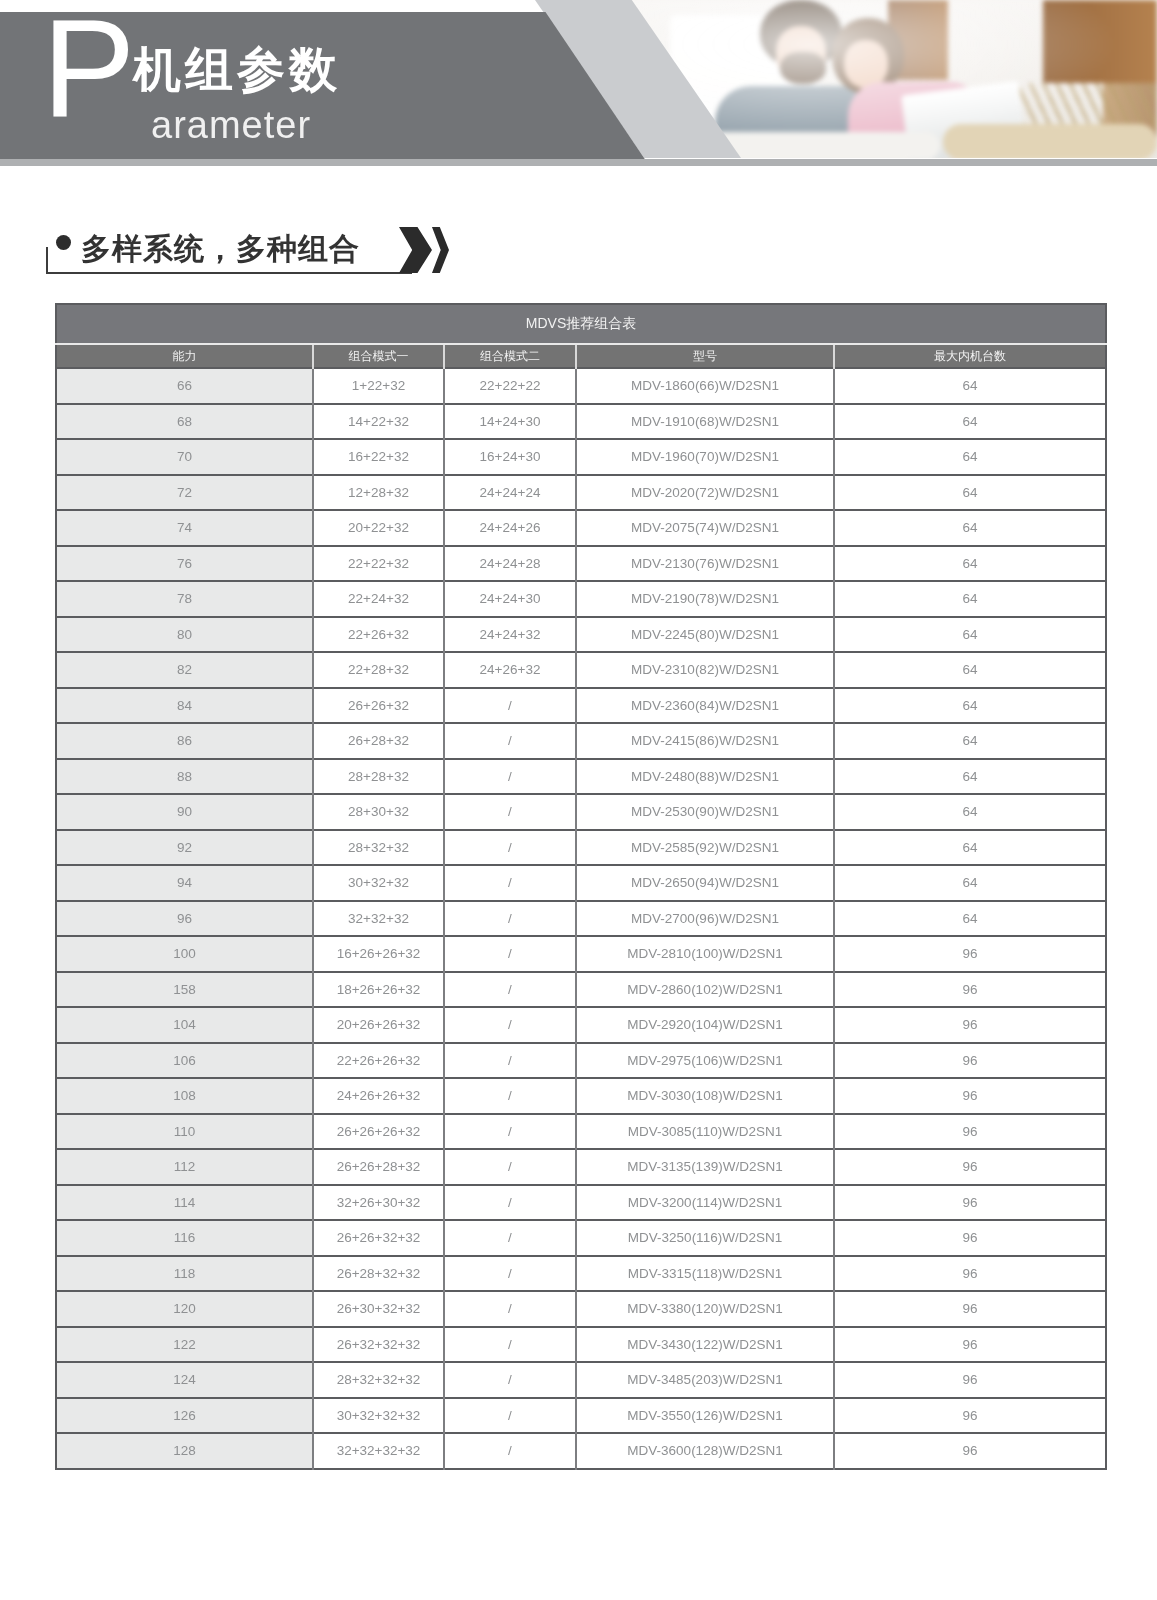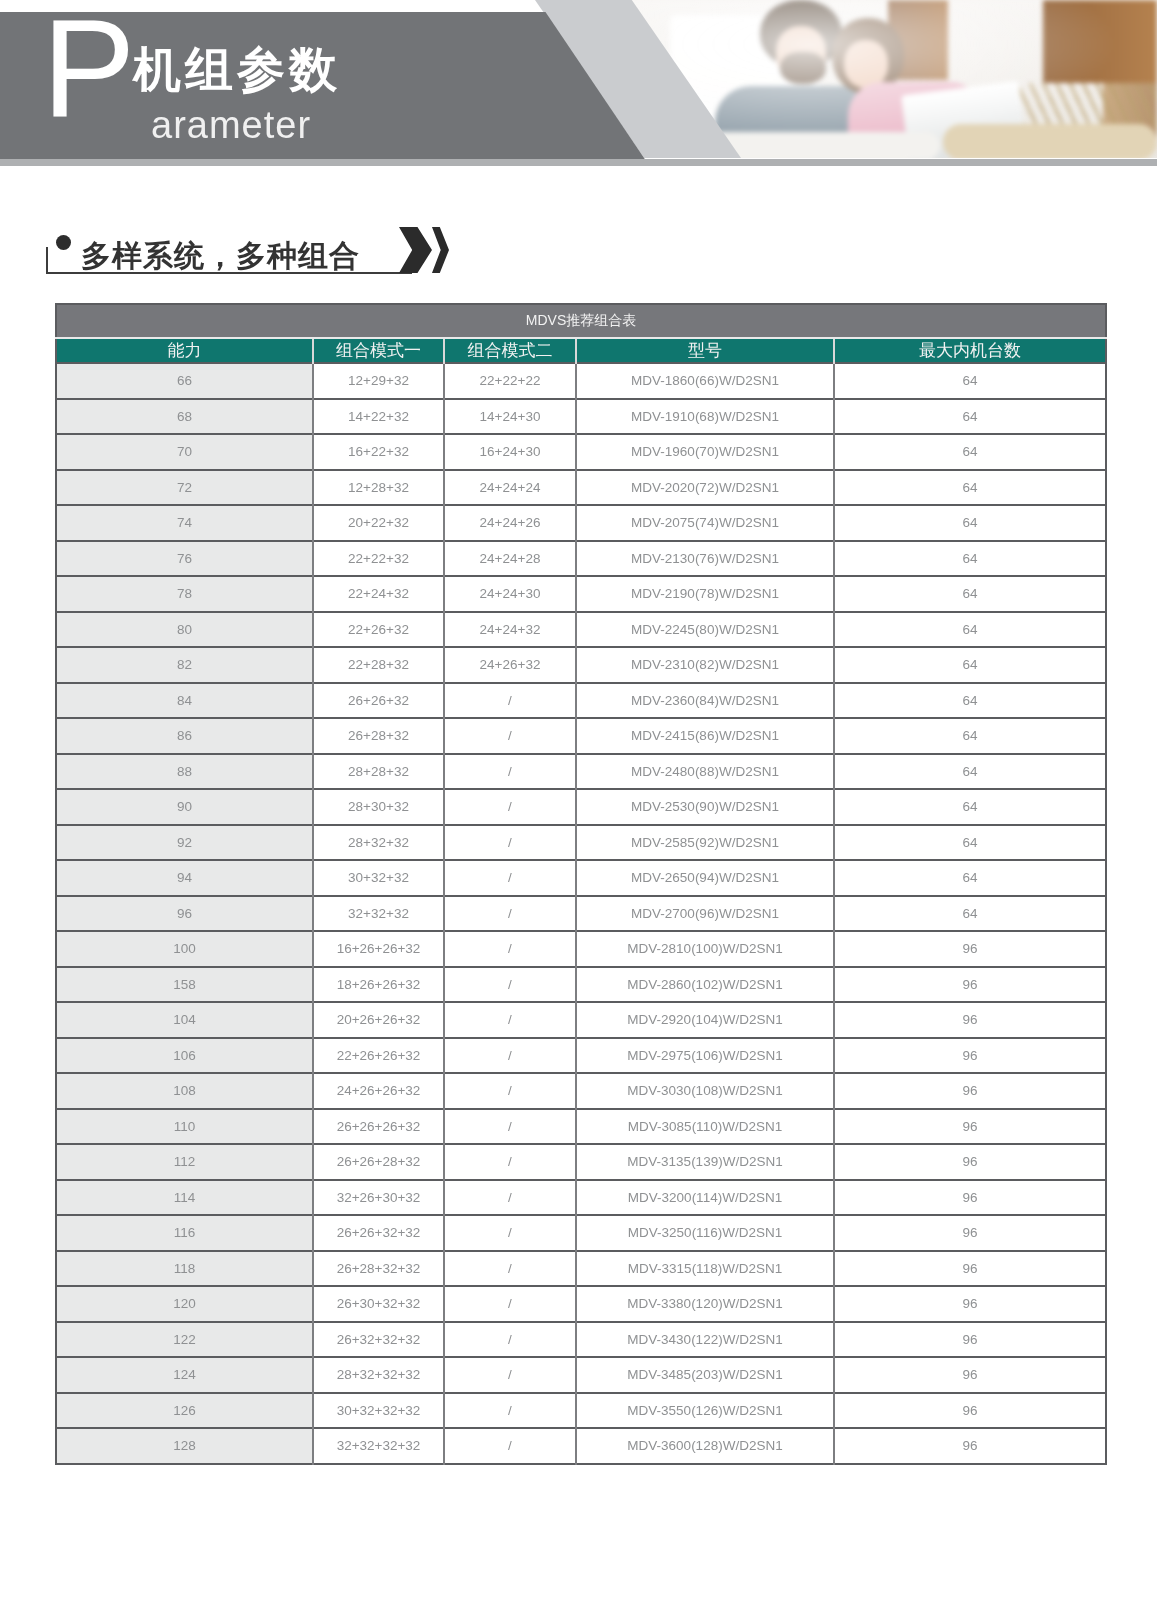--- a/index.html
+++ b/index.html
@@ -53,38 +53,38 @@
   }
   .big-p    { position:absolute; left:42px; top:-14px; font-size:140px; font-weight:400; line-height:1; letter-spacing:0; }
   .title-cn { position:absolute; left:108px; top:26px; font-size:48px; font-weight:bold; letter-spacing:4px;margin-left:25px; }
   .title-en { position:absolute; left:111px; top:92px; font-size:38px; font-weight:400; color:#f0f0f0; letter-spacing:1px;margin-left:40px; }
   .header-edge { position:absolute; left:0; top:159px; width:1157px; height:7px; background:#aeb0b2; }
 
   
   .sec-line   { position:absolute; left:46px; top:247px; width:366px; height:27px;
                 border-left:2px solid #3c3c3c; border-bottom:2px solid #3c3c3c; }
   .sec-bullet { position:absolute; left:56px; top:235px; width:15px; height:15px; border-radius:50%; background:#2d2d2d; }
-  .sec-title  { position:absolute; left:81px; top:236px; font-size:30px; font-weight:bold; color:#333333; letter-spacing:1px; }
+  .sec-title  { position:absolute; left:81px; top:229px; font-size:30px; font-weight:bold; color:#333333; letter-spacing:1px; }
   .sec-arrow  { position:absolute; left:399px; top:227px; width:52px; height:46px; }
   .chev  { position:absolute; top:0; height:46px; background:#2b2b2b; }
   .chev1 { left:0;    width:33px; clip-path:polygon(0 0, 56% 0, 100% 50%, 56% 100%, 0 100%, 40% 50%); }
   .chev2 { left:27px; width:23px; clip-path:polygon(26% 0, 60% 0, 100% 50%, 60% 100%, 26% 100%, 64% 50%); }
 
   
   table.combo {
     position:absolute; left:55px; top:303px; width:1050px;
     border-collapse:collapse; table-layout:fixed;
     border:2px solid #5b5c5f;
   }
   table.combo td, table.combo th { padding:0; text-align:center; vertical-align:middle; }
   tr.title-row td {
-    background:#76777b; color:#f2f2f2; font-size:14px; font-weight:400; height:34px;
+    background:#76777b; color:#f2f2f2; font-size:14px; font-weight:400; height:40px;
   }
   tr.header-row th {
-    background:#0f766e; color:#f2f2f2; font-size:17px; font-weight:400; height:24px;
+    background:#737373; color:#f2f2f2; font-size:12px; font-weight:400; height:24px;
     border-top:2px solid #e9e9e9; border-left:2px solid #d9d9d9;
   }
   tr.header-row th:first-child { border-left:none; }
   tr.data-row td {
     height:35.5px; font-size:13.5px; color:#8f9193; background:#ffffff;
     border-top:2px solid #5b5c5f; border-left:2px solid #7d7e81;
   }
   tr.data-row td:first-child { background:#e8e9e9; border-left:none;margin-left:28px; }
 </style>
 </head>
@@ -148,21 +148,21 @@
         <th>能力</th>
         <th>组合模式一</th>
         <th>组合模式二</th>
         <th>型号</th>
         <th>最大内机台数</th>
       </tr>
   </thead>
   <tbody>
       <tr class="data-row">
         <td>66</td>
-        <td>12+29+32</td>
+        <td>1+22+32</td>
         <td>22+22+22</td>
         <td>MDV-1860(66)W/D2SN1</td>
         <td>64</td>
       </tr>
       <tr class="data-row">
         <td>68</td>
         <td>14+22+32</td>
         <td>14+24+30</td>
         <td>MDV-1910(68)W/D2SN1</td>
         <td>64</td>

